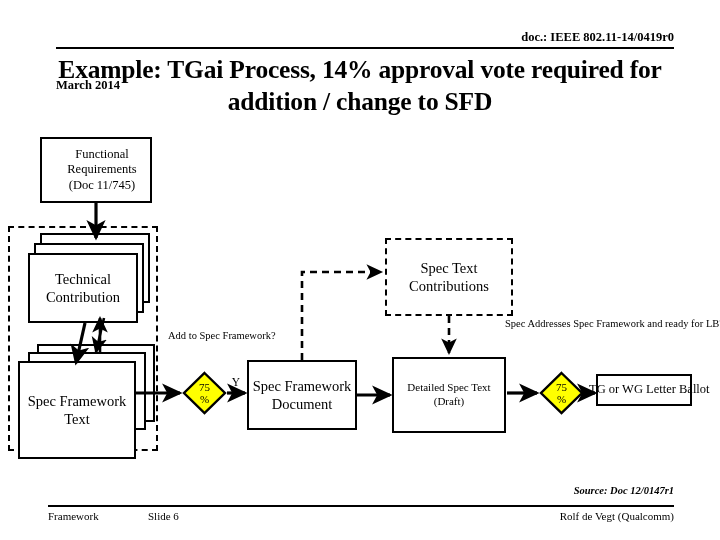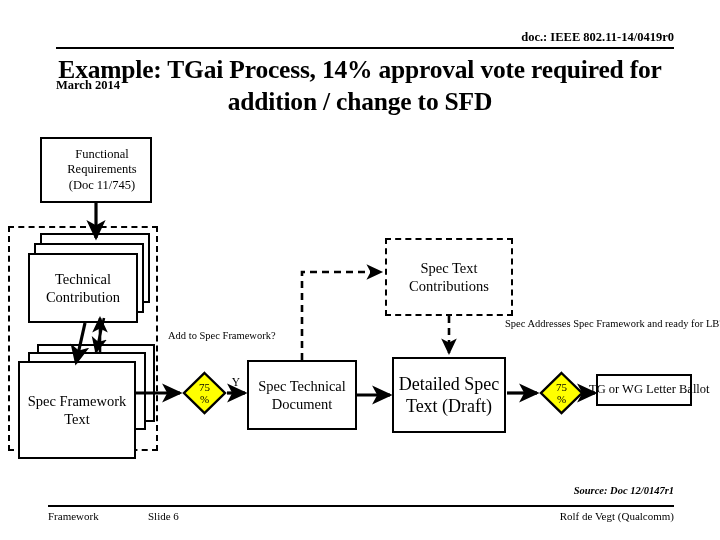--- a/index.html
+++ b/index.html
@@ -127,21 +127,21 @@
   #box-specfwdoc {
     left: 247px; top: 360px;
     width: 110px; height: 70px;
     font-size: 14.5px;
   }
 
   
   #box-detailed {
     left: 392px; top: 357px;
     width: 114px; height: 76px;
-    font-size: 18px;
+    font-size: 11px;
   }
 
   
   #box-ballot {
     left: 596px; top: 374px;
     width: 96px; height: 32px;
     font-size: 12.5px;
     overflow: visible;
   }
   #box-ballot .overflow-text {
@@ -245,21 +245,21 @@
   <div class="stack-copy" id="tech-c1"></div>
   <div class="stack-copy" id="tech-c2"></div>
   <div class="box" id="box-technical">Technical Contribution</div>
 
   <div class="stack-copy" id="sft-c1"></div>
   <div class="stack-copy" id="sft-c2"></div>
   <div class="box" id="box-specfwtext">Spec Framework Text</div>
 
   <div class="box" id="box-spectext">Spec Text Contributions</div>
 
-  <div class="box" id="box-specfwdoc">Spec Technical Document</div>
+  <div class="box" id="box-specfwdoc">Spec Framework Document</div>
 
   <div class="box" id="box-detailed">Detailed Spec Text (Draft)</div>
 
   <div class="box" id="box-ballot">
     <span class="overflow-text">TG or WG Letter Ballot</span>
   </div>
 
   <div class="diamond-wrap" id="diamond-75a">
     <svg width="45" height="44" viewBox="0 0 45 44" aria-hidden="true">
       <polygon points="22.5,2 43,22 22.5,42 2,22" fill="#FFFF00" stroke="#000000" stroke-width="2.4"></polygon>

